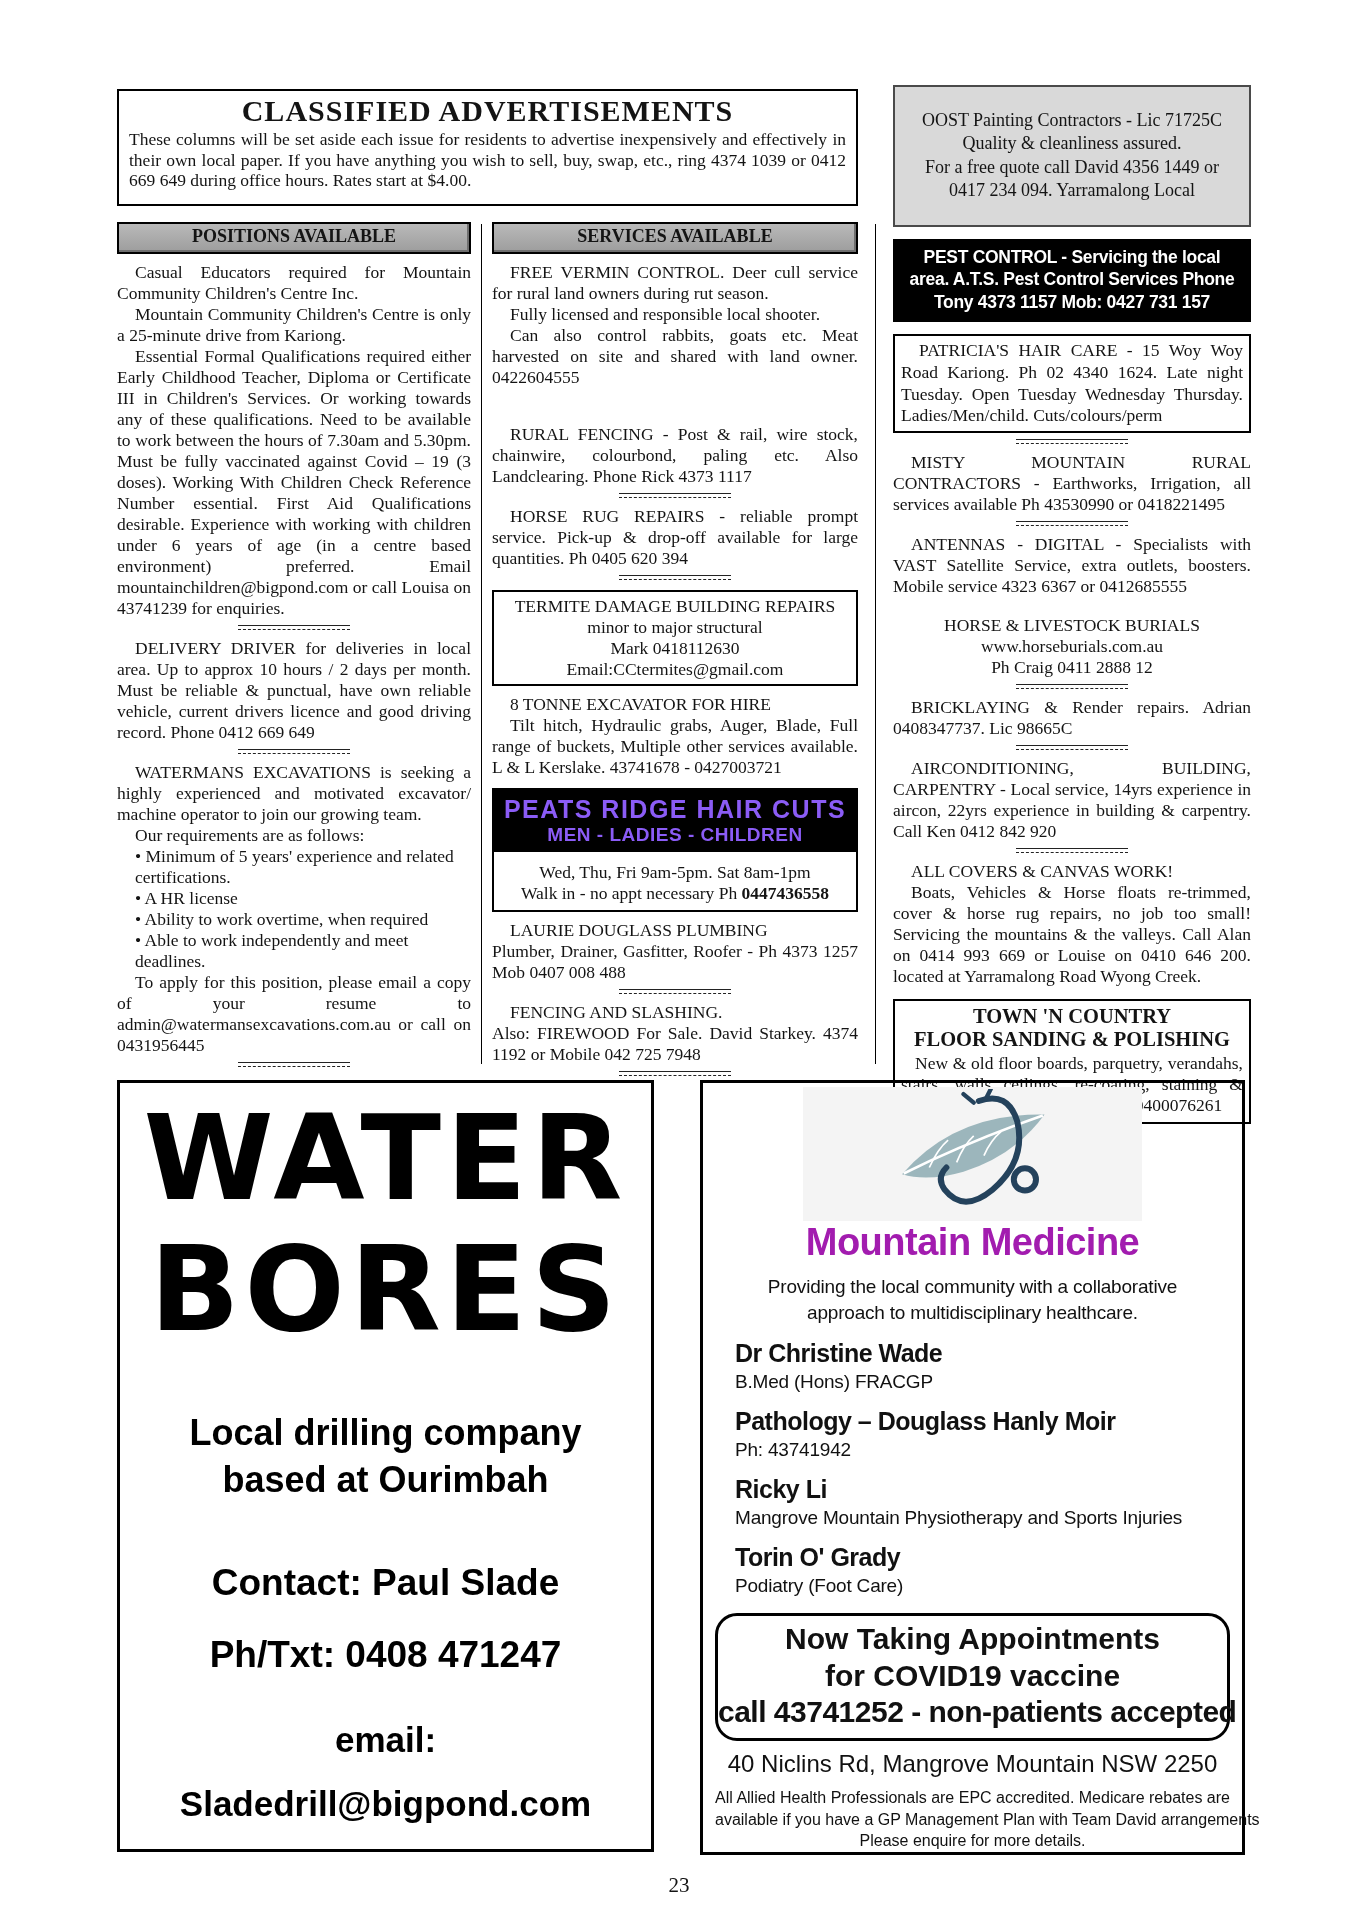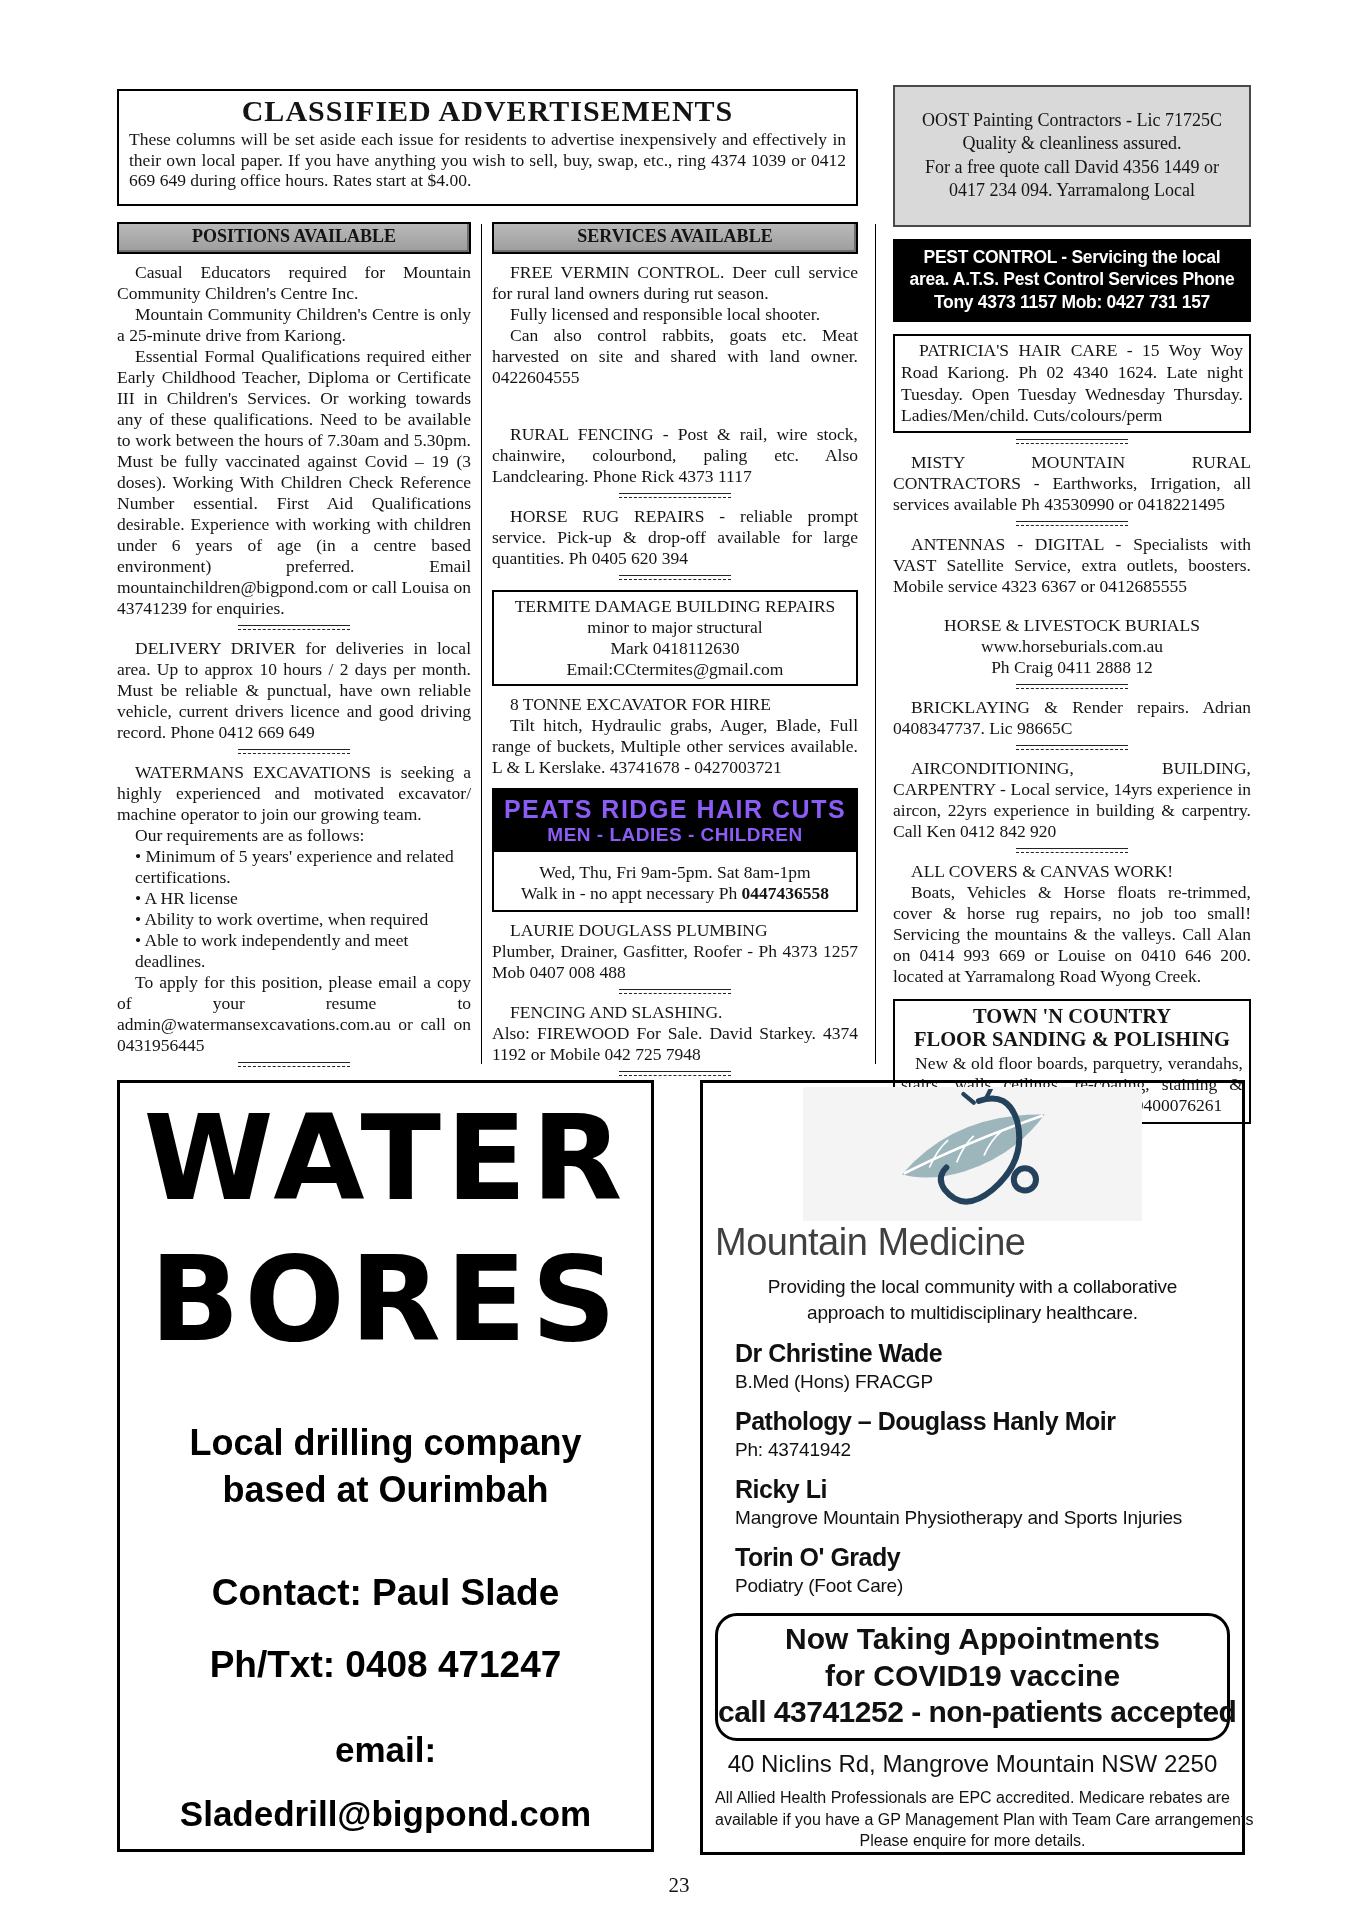--- a/index.html
+++ b/index.html
@@ -63,35 +63,35 @@
   .floor-h { text-align:center; font-weight:bold; font-size:20.5px; line-height:1.12; }
   .floor-p { text-align:justify; text-indent:14px; margin-top:2px; }
 
   
   .waterbores {
     position:absolute; left:117px; top:1080px; width:537px; height:772px;
     border:3px solid #000; text-align:center;
     font-family:"DejaVu Sans", sans-serif; font-weight:bold; color:#000;
   }
   .wb-word { font-size:118px; line-height:1.04; letter-spacing:5px; margin-top:14px; }
-  .wb-word2 { margin-top:18px; }
+  .wb-word2 { margin-top:8px; }
   .wb-tagline { font-size:36px; line-height:1.3; margin-top:60px; font-family:"Liberation Sans",sans-serif; }
   .wb-contact { font-size:37px; margin-top:58px; font-family:"Liberation Sans",sans-serif; }
   .wb-phone   { font-size:37px; margin-top:30px; font-family:"Liberation Sans",sans-serif; }
   .wb-email-label { font-size:35px; margin-top:44px; font-family:"Liberation Sans",sans-serif; }
   .wb-email   { font-size:35px; margin-top:24px; font-family:"Liberation Sans",sans-serif; }
 
   
   .medicine {
     position:absolute; left:700px; top:1080px; width:545px; height:775px;
     border:3px solid #000; font-family:"Liberation Sans", sans-serif;
     padding:4px 12px; color:#111;
   }
   .mm-logo-wrap { width:66%; margin:0 auto; background:#f4f4f4; text-align:center; padding:2px 0 0; }
-  .mm-brand { font-size:38px; font-weight:normal; color:#404040; letter-spacing:-0.5px; }
+  .mm-brand { text-align:center; font-size:38px; font-weight:bold; color:#a21caf; letter-spacing:-0.5px; }
   .mm-tagline { text-align:center; font-size:19px; line-height:1.35; margin-top:10px; letter-spacing:-0.2px; }
   .mm-staff { margin:6px 0 0 20px; }
   .mm-name { font-size:25px; font-weight:bold; margin-top:14px; letter-spacing:-0.5px; }
   .mm-detail { font-size:19px; margin-top:3px; letter-spacing:-0.2px; }
   .mm-appt { border:3px solid #000; border-radius:22px; margin-top:16px; padding:5px 0 7px;
              text-align:center; font-weight:bold; font-size:30px; line-height:1.22; }
   .mm-appt .wide { white-space:nowrap; letter-spacing:-0.5px; }
   .mm-address { text-align:center; font-size:24px; margin-top:9px; white-space:nowrap; }
   .mm-note { text-align:center; font-size:16px; line-height:1.35; margin-top:9px; }
   .mm-note div { white-space:nowrap; }
@@ -297,20 +297,20 @@
       </div>
     </div>
     <div class="mm-appt">
       <div>Now Taking Appointments</div>
       <div>for COVID19 vaccine</div>
       <div class="wide">call 43741252 - non-patients accepted</div>
     </div>
     <div class="mm-address">40 Niclins Rd, Mangrove Mountain NSW 2250</div>
     <div class="mm-note">
       <div>All Allied Health Professionals are EPC accredited. Medicare rebates are</div>
-      <div>available if you have a GP Management Plan with Team Care arrangements</div>
+      <div>available if you have a GP Management Plan with Team David arrangements</div>
       <div>Please enquire for more details.</div>
     </div>
   </div>
 
   <div class="pageno">23</div>
 
 </div>
 
 </body></html>

